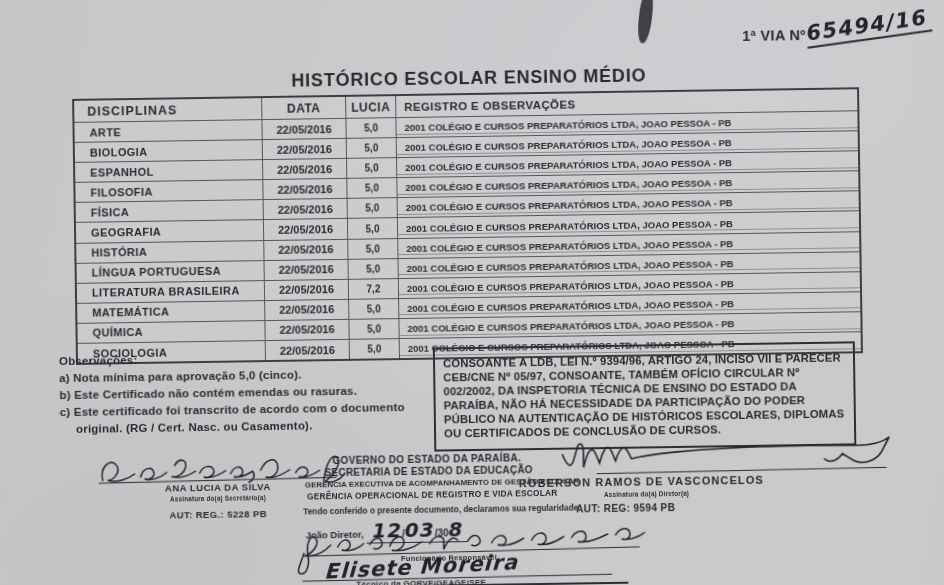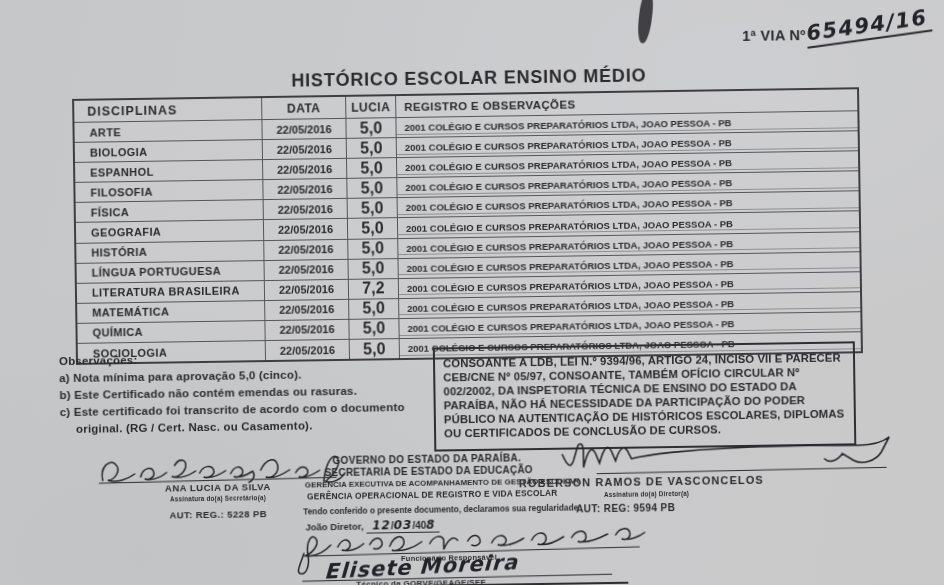--- a/index.html
+++ b/index.html
@@ -49,21 +49,21 @@
     position:absolute;left:75px;top:93px;width:787px;
     border:2px solid #3e3e42;background:rgba(208,209,211,.35);
     box-sizing:border-box;
   }
   .trow{display:flex;height:19.1px;}
   .trow + .trow{border-top:1px solid #55555a;}
   .trow.head{height:21px;}
   .cell{display:flex;align-items:center;box-sizing:border-box;overflow:hidden;white-space:nowrap;}
   .c1{width:188px;border-right:1px solid #55555a;padding-left:15px;font-size:11px;font-weight:bold;letter-spacing:.4px;}
   .c2{width:84px;border-right:1px solid #55555a;justify-content:center;font-size:11px;font-weight:bold;}
-  .c3{width:50px;border-right:1px solid #55555a;justify-content:center;font-size:16px;font-weight:bold;}
+  .c3{width:50px;border-right:1px solid #55555a;justify-content:center;font-size:10px;font-weight:bold;}
   .c4{flex:1;padding-left:8px;font-size:9.5px;font-weight:bold;position:relative;}
   .head .c1{font-size:12.5px;letter-spacing:1px;padding-left:13px;}
   .head .c2,.head .c3{font-size:12px;letter-spacing:.5px;}
   .head .c4{font-size:11.5px;letter-spacing:.4px;}
   .trow:not(.head) .c4::after{
     content:"";position:absolute;left:0;right:0;bottom:2.5px;height:1px;
     background:rgba(70,70,75,.45);
   }
 
   
@@ -87,21 +87,21 @@
 
   .stamp{position:absolute;left:300px;top:453px;width:280px;font-weight:bold;}
   .stamp div{white-space:nowrap;}
   .st1{font-size:10px;margin-left:30px;letter-spacing:.3px;}
   .st2{font-size:10px;margin-left:22px;letter-spacing:.2px;margin-top:1px;}
   .st3{font-size:7.8px;margin-left:2px;margin-top:2px;letter-spacing:.1px;}
   .st4{font-size:8.4px;margin-left:4px;margin-top:2px;letter-spacing:.2px;}
   .st5{font-size:8.3px;font-weight:600;margin-left:0;margin-top:5px;}
   .place-line{margin-top:3px;font-size:9.5px;font-weight:bold;margin-left:2px;}
   .date-hand{display:inline-block;border-bottom:1.4px solid #2b2b30;padding:0 4px 0 6px;}
-  .date-hand .hd{font-size:12px;letter-spacing:1px;text-align:right;}
+  .date-hand .hd{font-size:20px;letter-spacing:1px;text-align:right;}
   .date-hand .hp{font-size:10px;font-weight:bold;font-style:normal;}
 
   .dir-name{position:absolute;left:516px;top:478px;font-size:11px;font-weight:bold;letter-spacing:1.1px;white-space:nowrap;}
   .dir-role{position:absolute;left:601px;top:493px;font-size:6.3px;font-weight:bold;letter-spacing:.2px;}
   .dir-aut{position:absolute;left:573px;top:505px;font-size:10px;font-weight:bold;letter-spacing:.4px;}
 
   .func-role{position:absolute;left:305px;top:553px;width:280px;text-align:center;font-size:7.5px;font-weight:bold;letter-spacing:.2px;}
   .resp-name{
     position:absolute;left:322px;top:554px;font-size:21px;letter-spacing:1px;
     transform:rotate(-2deg) skewX(-8deg);
@@ -235,21 +235,21 @@
 
   <div class="stamp">
     <div class="st1">GOVERNO DO ESTADO DA PARAÍBA.</div>
     <div class="st2">SECRETARIA DE ESTADO DA EDUCAÇÃO</div>
     <div class="st3">GERÊNCIA EXECUTIVA DE ACOMPANHAMENTO DE GESTÃO ESCOLAR</div>
     <div class="st4">GERÊNCIA OPERACIONAL DE REGISTRO E VIDA ESCOLAR</div>
     <div class="st5">Tendo conferido o presente documento, declaramos sua regularidade</div>
     <div class="place-line">
       <span>João Diretor,</span>
       <span class="date-hand">
-        <span class="hand hd">12</span><span class="hp">/</span><span class="hand hd">03</span><span class="hp">/40</span><span class="hand hd">8</span>
+        <span class="hand hd">12</span><span class="hp">/</span><span class="hand hd">03</span><span class="hp">/30</span><span class="hand hd">8</span>
       </span>
     </div>
   </div>
 
   <svg class="scribble" style="left:556px;top:440px;" width="336" height="36" viewBox="0 0 336 36">
     <g fill="none" stroke="#26262b" stroke-width="1.6" stroke-linecap="round">
       <path d="M4 16 C8 26 12 31 15 22 L19 9 C21 3 25 5 25 13 L25 29 C29 13 33 7 37 15 L41 25 C45 11 49 5 53 13 L57 23 C61 11 65 7 69 13 L73 21 C90 17 130 13 170 12 C220 10 262 10 300 11 C316 11 326 7 331 3 L323 18 C317 27 304 31 295 26 L284 19 C279 26 271 29 266 24"></path>
     </g>
   </svg>
   <div class="sline" style="left:594px;top:474px;width:290px;transform:rotate(-0.4deg);"></div>

